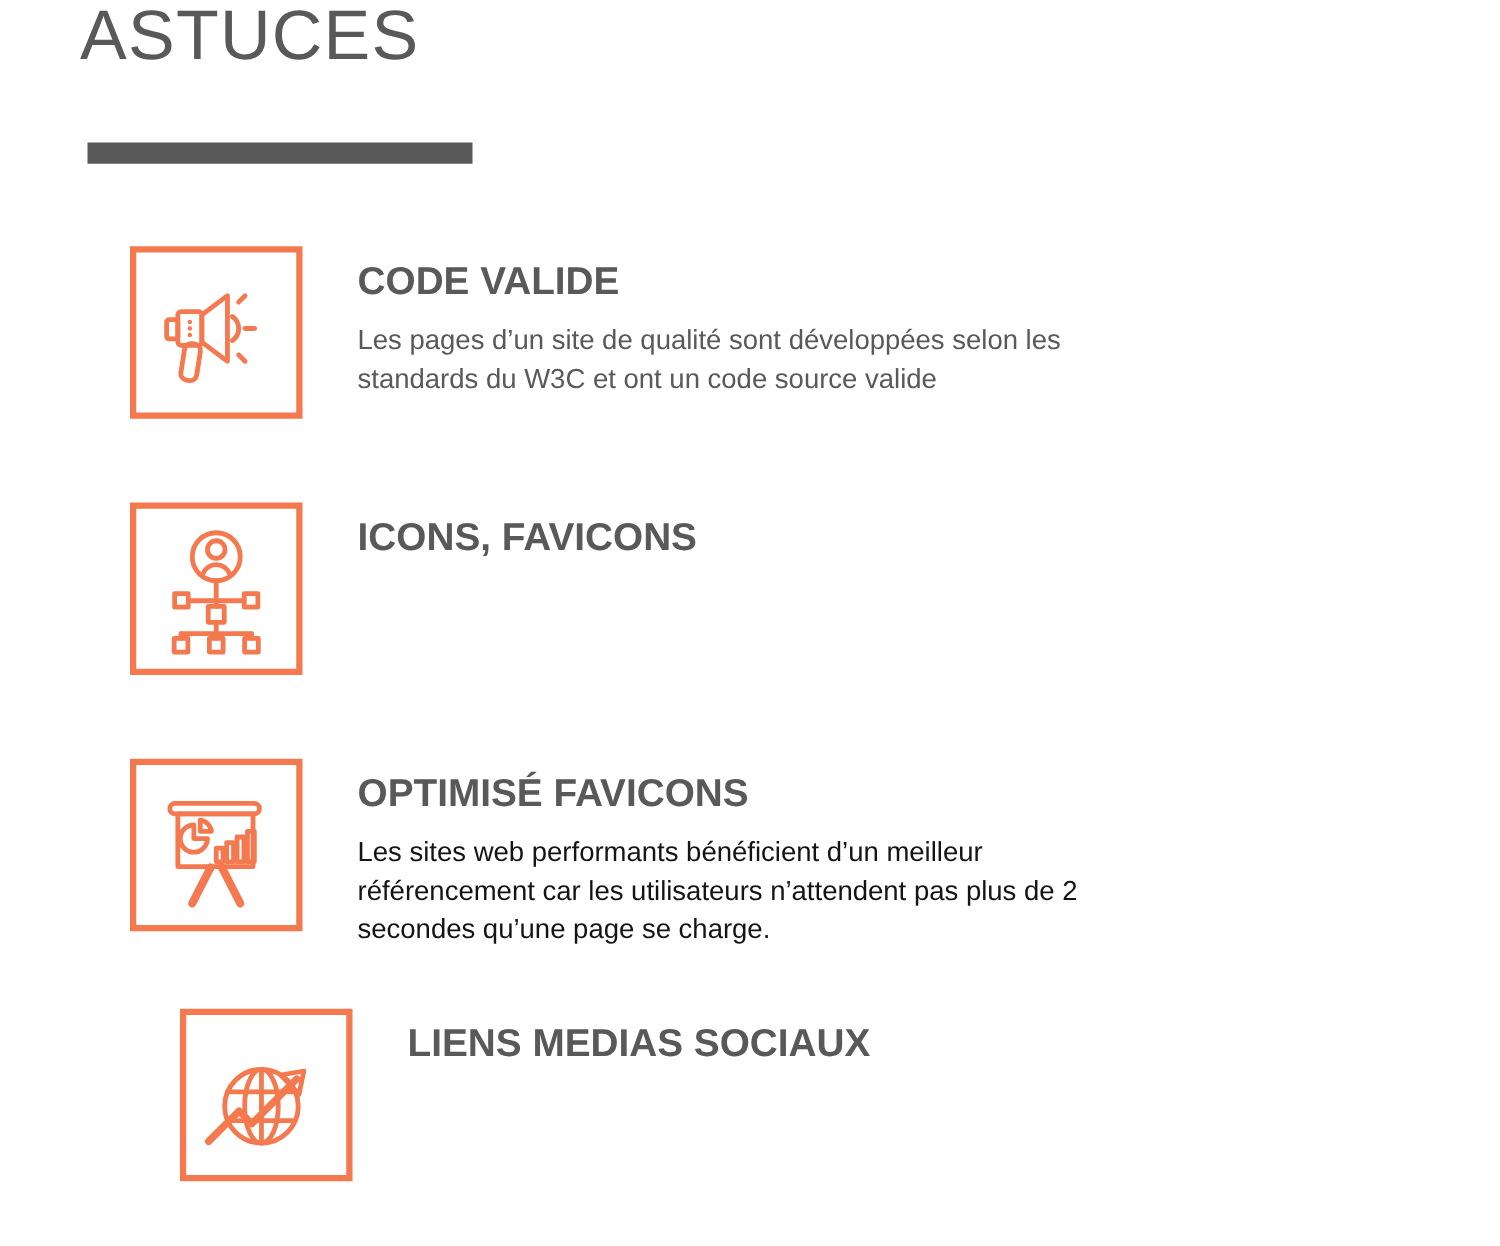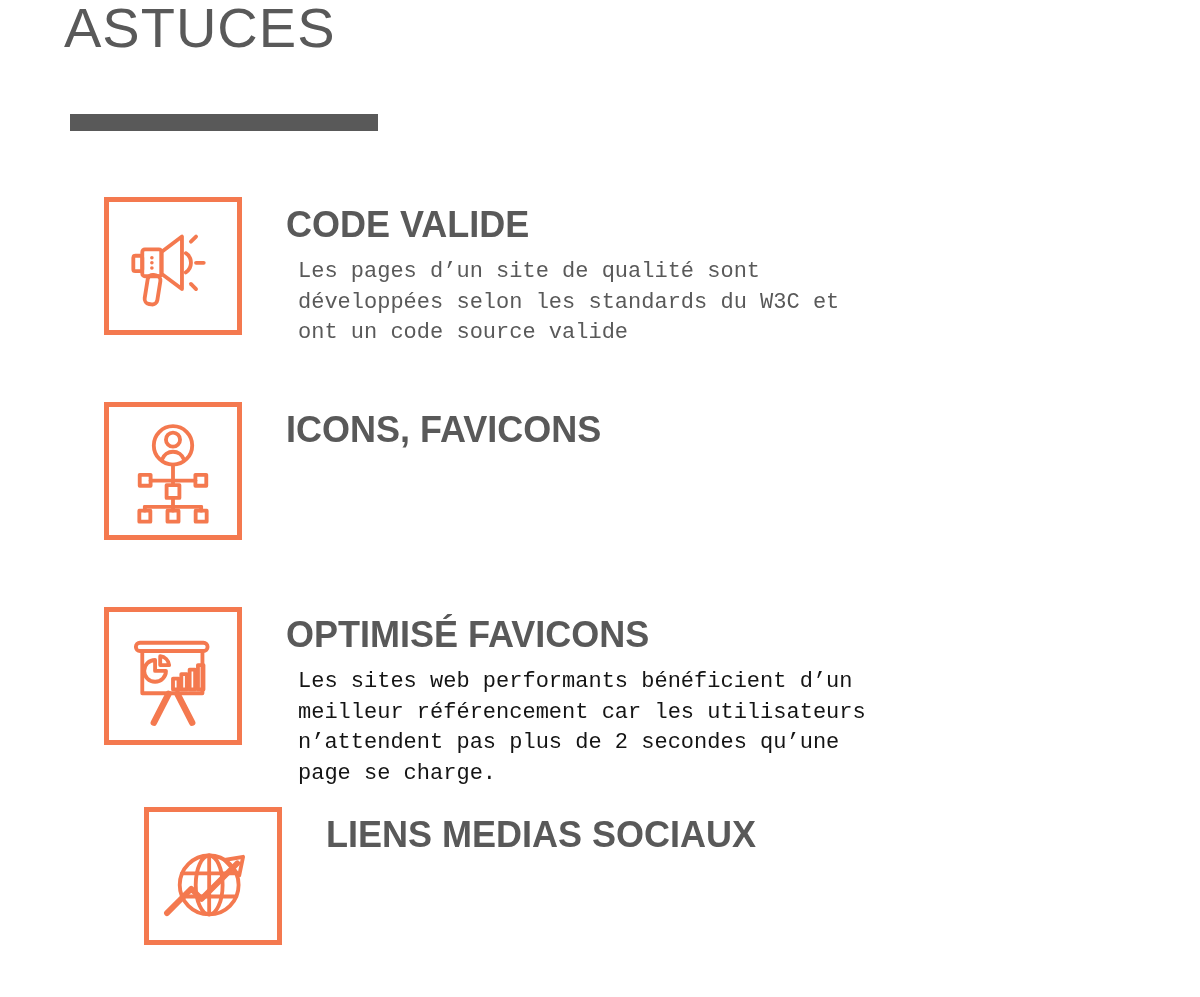--- a/index.html
+++ b/index.html
@@ -63,32 +63,31 @@
     stroke-linecap: round;
     stroke-linejoin: round;
   }
   .icon-fill { fill: var(--accent, #F4794F); stroke: none; }
   .row-text {
     margin-left: 44px;
     width: 600px;
   }
   .section-heading {
     margin: 12px 0 0 0;
-    font-size: 36px;
+    font-size: 31px;
     font-weight: 700;
     line-height: 32px;
     color: var(--heading-text, #595959);
   }
   .section-body {
-    margin: 16px 0 0 12px;
+    margin: 16px 0 0 0;
     max-width: 590px;
     font-size: 22px;
     line-height: 30.5px;
     color: var(--body-text, #595959);
-    font-family: Liberation Mono, monospace;
   }
   .section-body.dark {
     color: var(--body-emphasis, #141414);
   }
 </style>
 </head>
 <body>
 
 <div class="slide">
 

